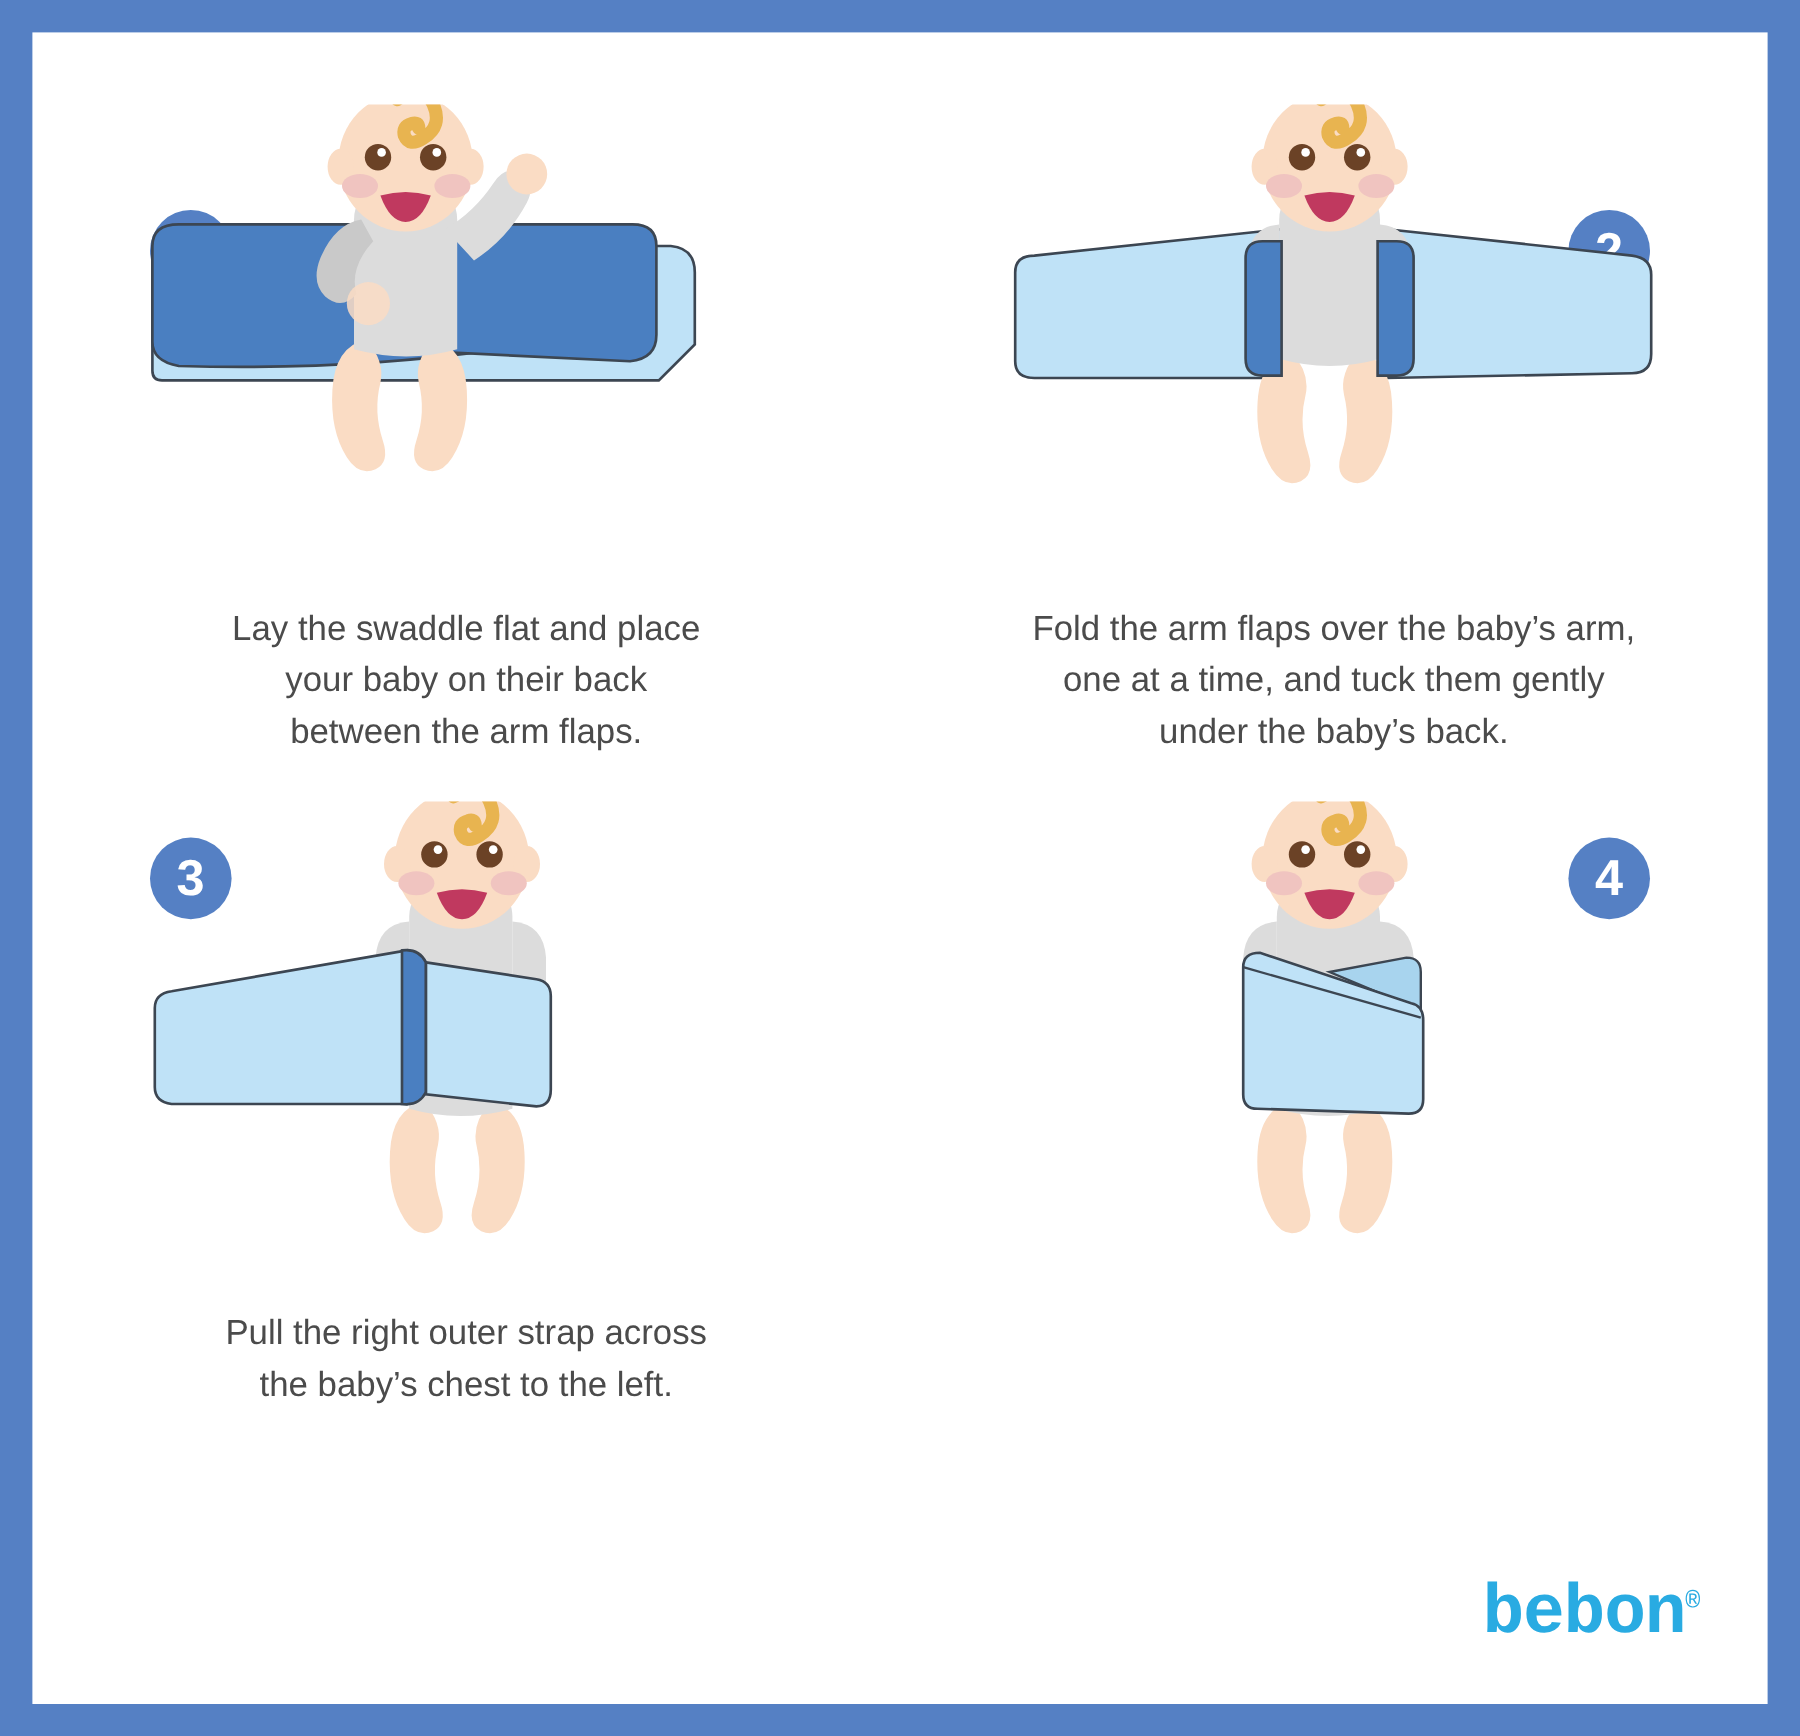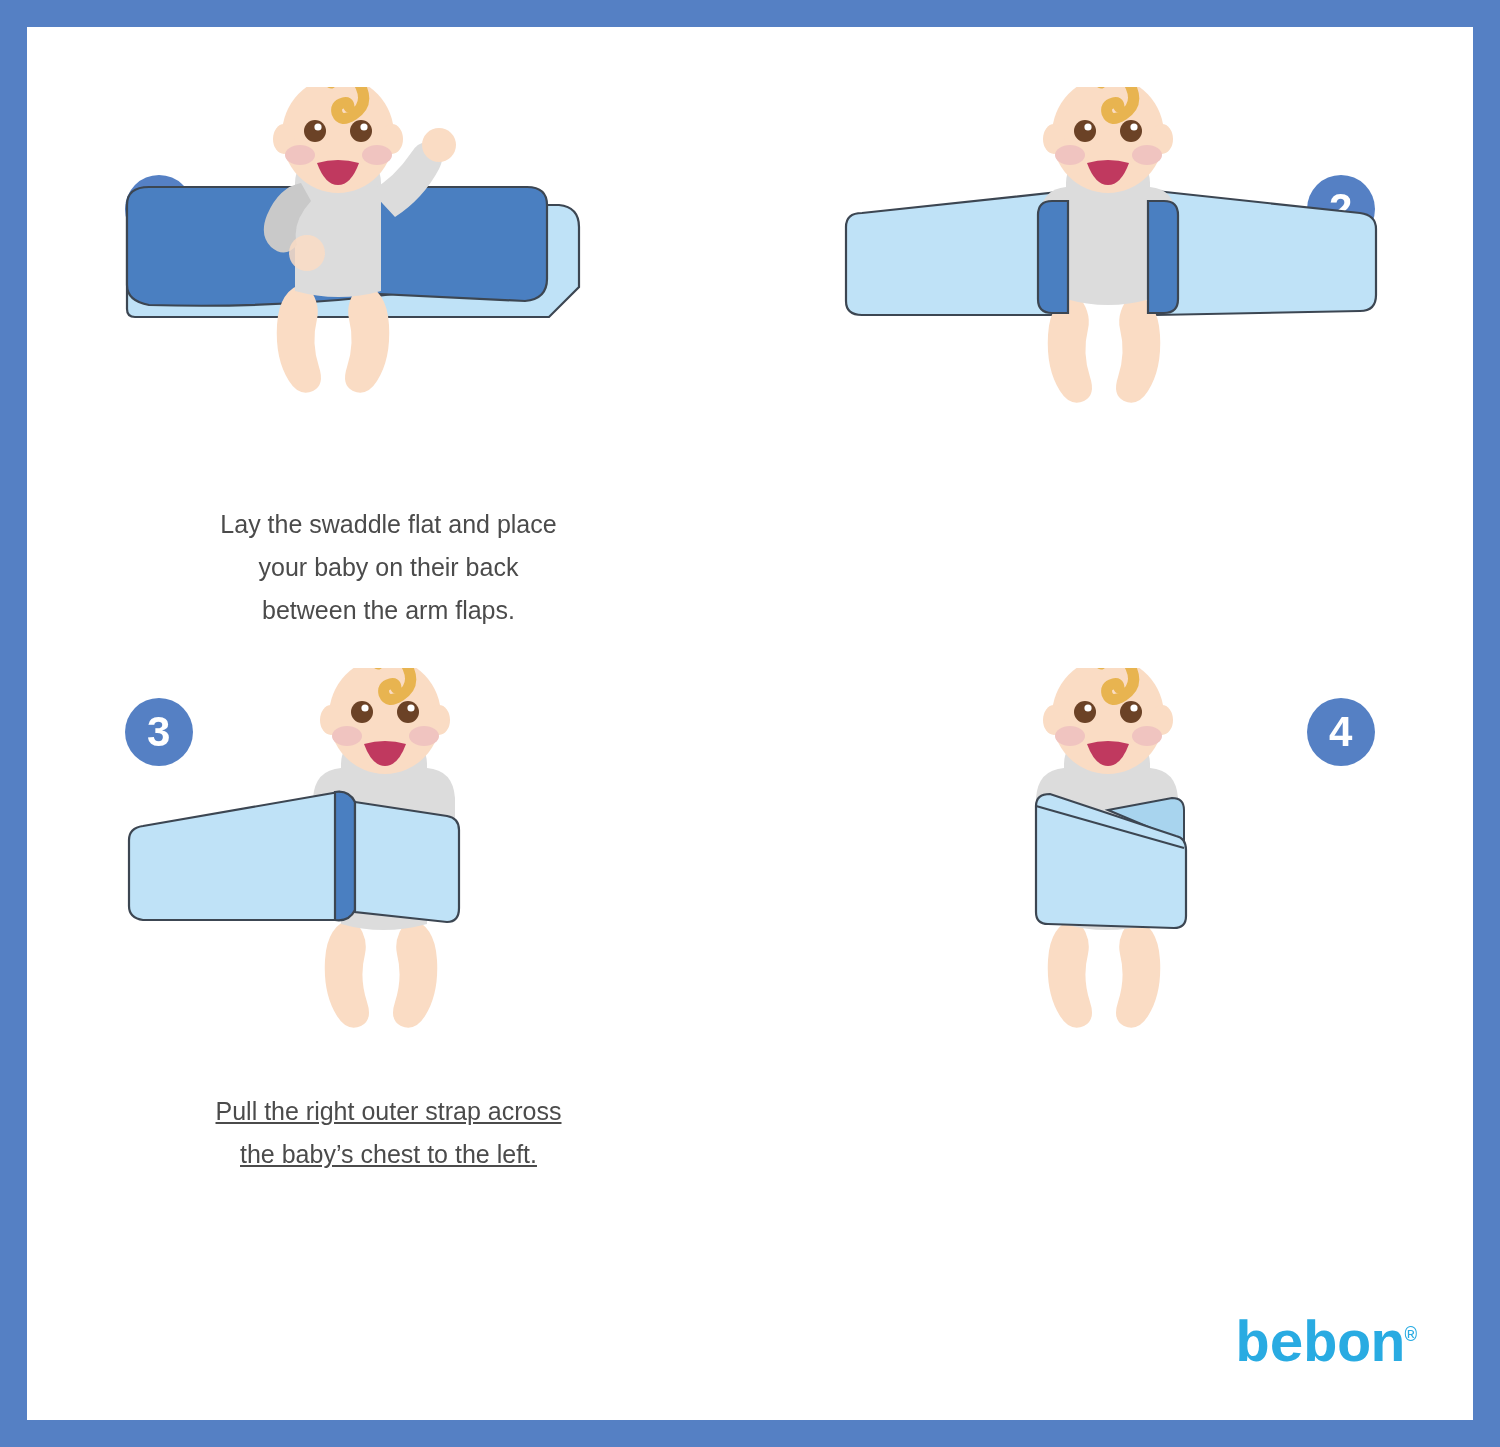--- a/index.html
+++ b/index.html
@@ -72,28 +72,28 @@
   .step.row2 .art { top: 10px; }
 
   .art svg { display: block; margin: 0 auto; }
 
   .caption {
     position: absolute;
     left: 50%;
     transform: translateX(-50%);
     width: 580px;
     text-align: center;
-    font-size: 25px;
+    font-size: 29px;
     line-height: 43px;
     color: #4b4b4b;
     font-family: "Liberation Sans", sans-serif;
     white-space: pre-line;
   }
   .step.row1 .caption { top: 476px; }
-  .step.row2 .caption { top: 432px; text-decoration: underline; }
+  .step.row2 .caption { top: 432px; }
 
   .brand {
     position: absolute;
     right: 56px;
     bottom: 42px;
     font-size: 58px;
     font-weight: bold;
     color: #29abe2;
     letter-spacing: -1px;
     font-family: Liberation Mono, monospace;
@@ -197,20 +197,23 @@
             <circle cx="299" cy="44" r="11" fill="#6b4226"></circle>
             <circle cx="256" cy="40" r="3.6" fill="#ffffff"></circle>
             <circle cx="302" cy="40" r="3.6" fill="#ffffff"></circle>
             <ellipse cx="238" cy="68" rx="15" ry="10" fill="#f0c4c0"></ellipse>
             <ellipse cx="315" cy="68" rx="15" ry="10" fill="#f0c4c0"></ellipse>
             <path d="M255 76 q21 -6 42 0 q-8 22 -21 22 q-13 0 -21 -22 z" fill="#c0395f"></path>
           </g>
         </svg>
       </div>
 
+      <div class="caption">Fold the arm flaps over the baby’s arm,
+one at a time, and tuck them gently
+under the baby’s back.</div>
     </div>
 
     <div class="step row2">
       <div class="badge left">3</div>
 
       <div class="art">
         <svg width="560" height="400" viewBox="0 0 560 400">
           <g>
 
             <path d="M244 250 q-26 6 -28 42 q-2 34 12 56 q10 16 24 10 q12 -6 6 -24 q-8 -24 -2 -48 q4 -18 -12 -36 z" fill="#fadcc4"></path>

